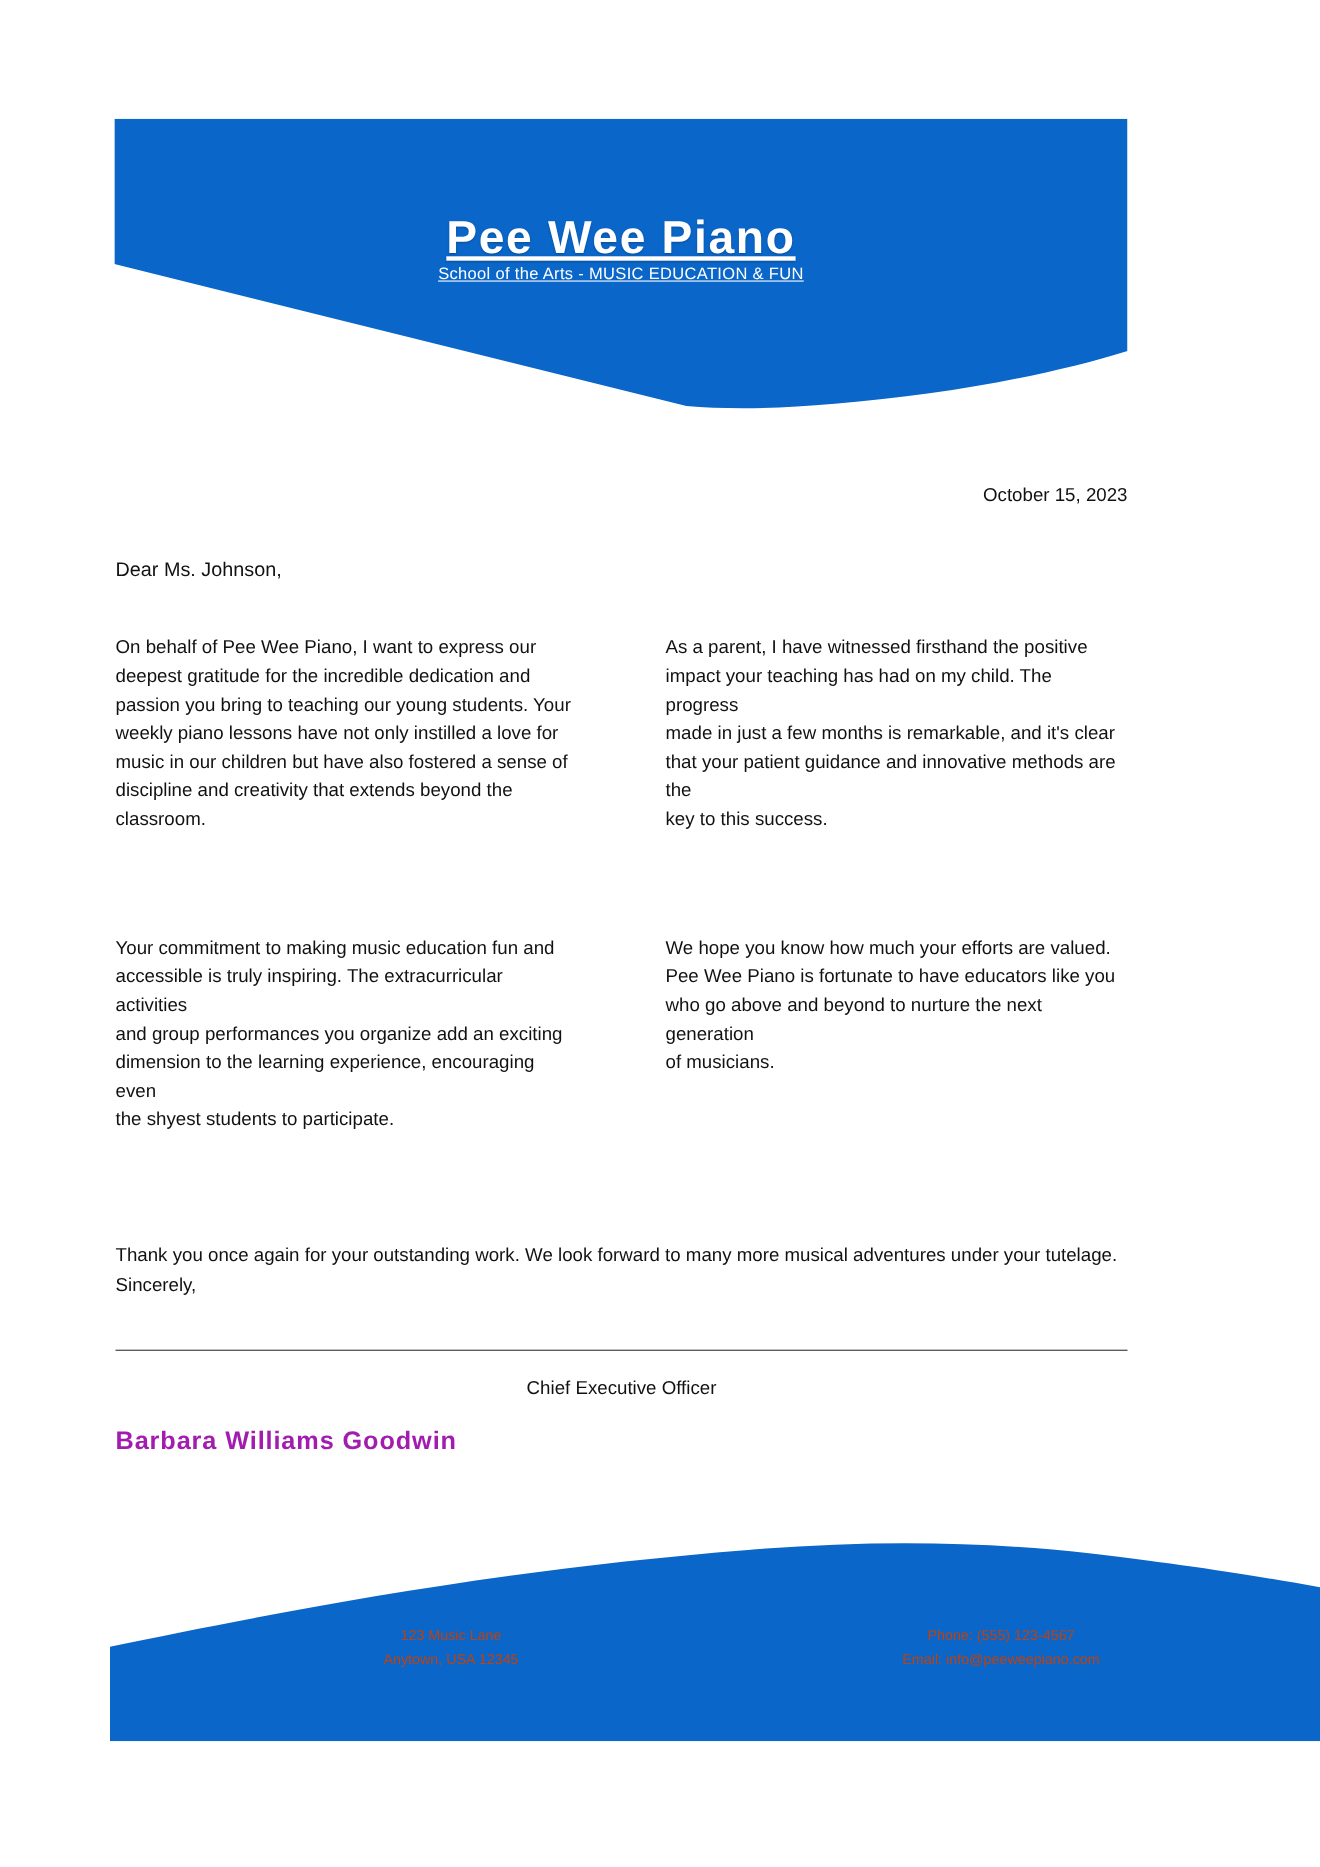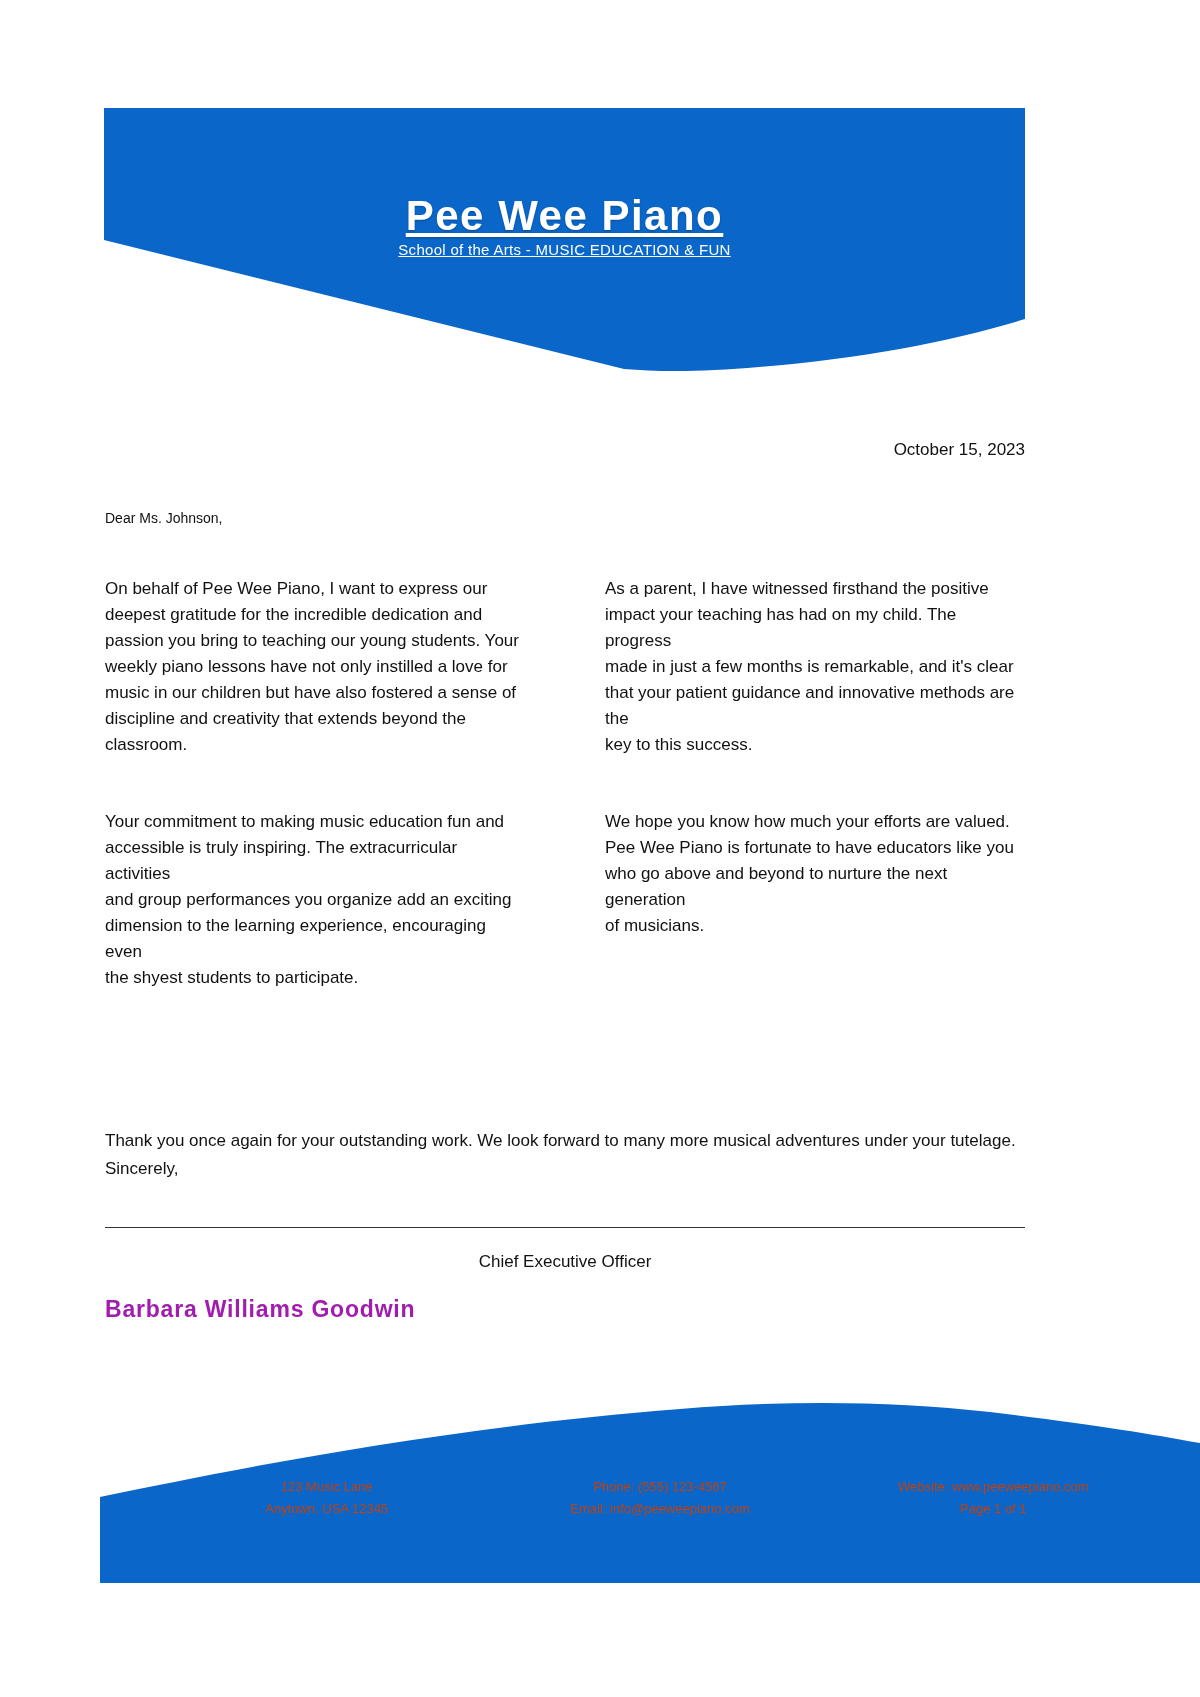--- a/index.html
+++ b/index.html
@@ -55,34 +55,34 @@
     top: 440px;
     text-align: right;
     font-size: 17px;
     line-height: 20px;
     color: #111;
   }
   .greeting {
     position: absolute;
     left: 105px;
     top: 508px;
-    font-size: 14px;
+    font-size: 18px;
     line-height: 20px;
     color: #111;
   }
   .cols {
     position: absolute;
     left: 105px;
     width: 920px;
     display: grid;
     grid-template-columns: 1fr 1fr;
     column-gap: 80px;
   }
   .cols.row1 { top: 576px; }
-  .cols.row2 { top: 809px; }
+  .cols.row2 { top: 849px; }
   .cols p, .closing {
     margin: 0;
     font-size: 17px;
     line-height: 26px;
     color: #111;
     white-space: pre-line;
   }
   .closing {
     position: absolute;
     left: 105px;
@@ -216,20 +216,16 @@
     </svg>
     <div class="footer-cols">
       <div class="fcol">
         <div>123 Music Lane</div>
         <div>Anytown, USA 12345</div>
       </div>
       <div class="fcol">
         <div>Phone: (555) 123-4567</div>
         <div>Email: info@peeweepiano.com</div>
       </div>
-      <div class="fcol">
-        <div>Website: www.peeweepiano.com</div>
-        <div>Page 1 of 1</div>
-      </div>
     </div>
   </div>
 
 </div>
 
 </body></html>

